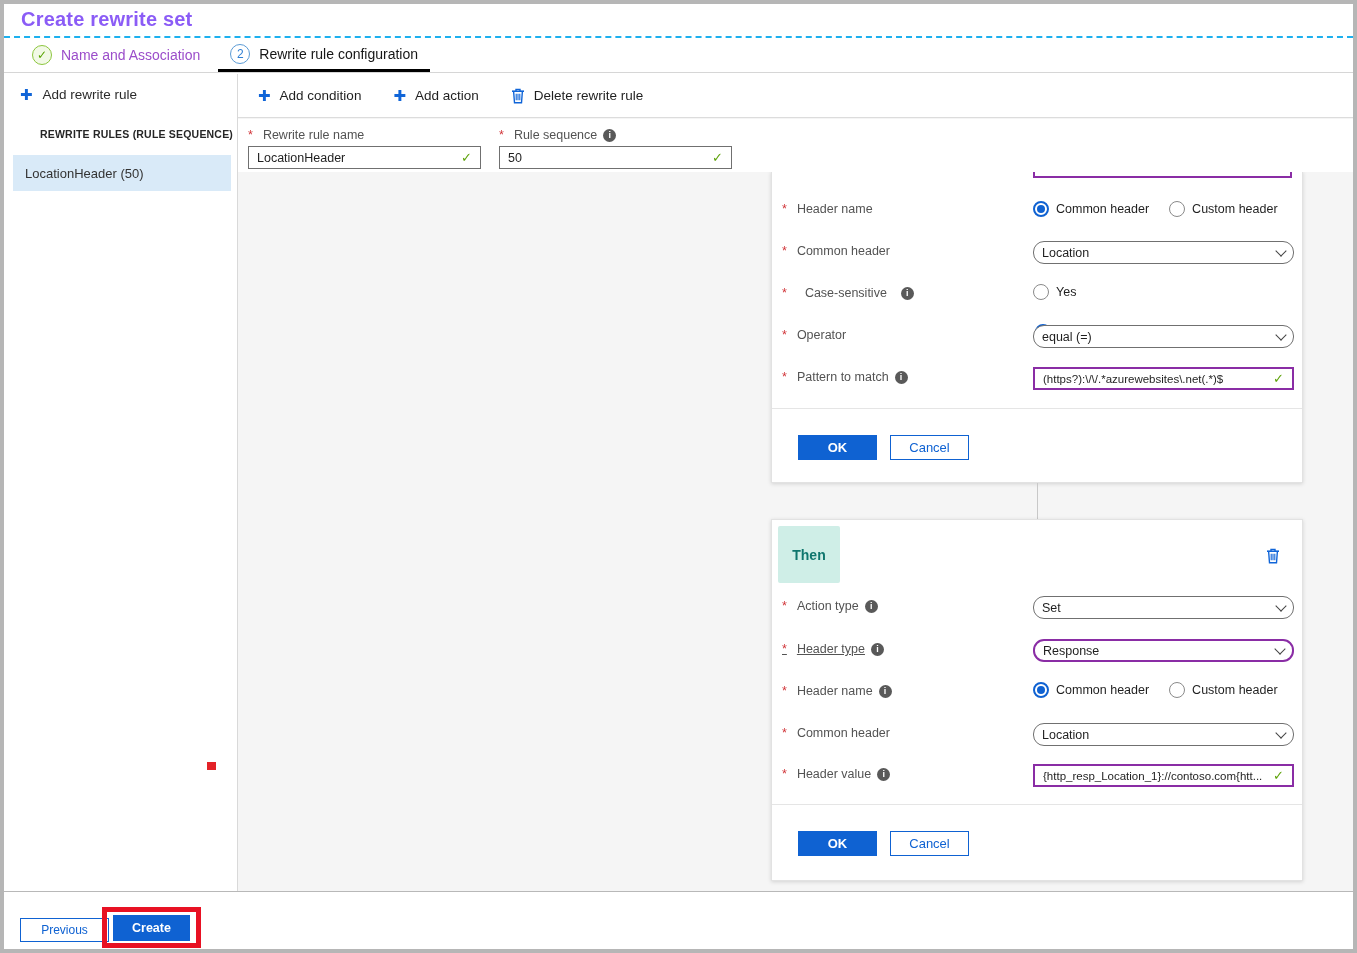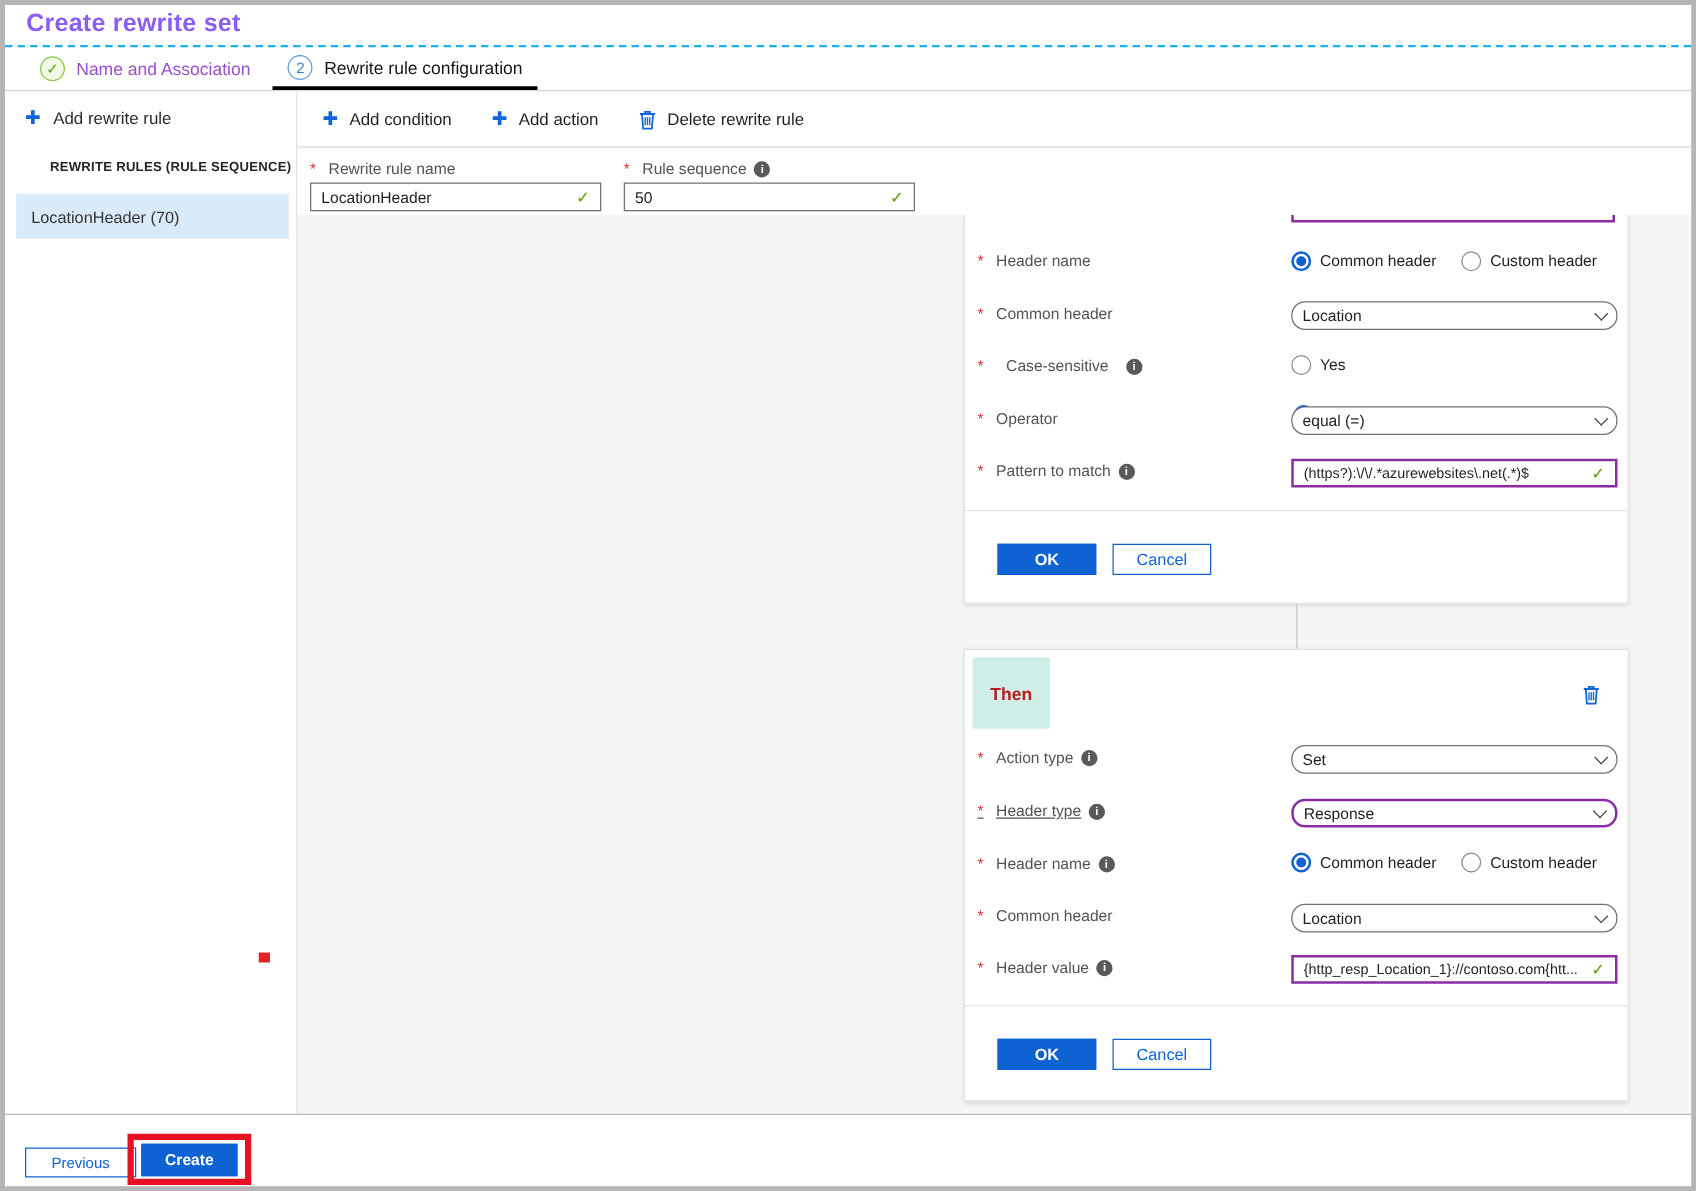--- a/index.html
+++ b/index.html
@@ -63,21 +63,21 @@
   .ropt{display:flex;align-items:center;gap:7px;font-size:12.5px;color:#1f1f1f;cursor:pointer;}
   .radio{width:16px;height:16px;border-radius:50%;border:1px solid #8a8a8a;background:#fff;box-sizing:border-box;flex:none;}
   .radio.sel{border:2px solid #0f62d2;position:relative;}
   .radio.sel::after{content:"";position:absolute;inset:2px;border-radius:50%;background:#0f62d2;}
   .cdivider{position:absolute;left:0;right:0;border-top:1px solid #e5e5e5;}
   .btn{display:flex;align-items:center;justify-content:center;font-size:13px;box-sizing:border-box;cursor:pointer;}
   .btn.primary{background:#0f62d2;border:1px solid #0f62d2;color:#fff;font-weight:700;}
   .btn.outline{background:#fff;border:1px solid #0f62d2;color:#0f62d2;}
   .conn{position:absolute;left:799px;top:311px;width:1px;height:37px;background:#c8c8c8;}
   .then-chip{position:absolute;left:6px;top:6px;width:62px;height:57px;background:#cfeee7;border-radius:2px;
-             display:flex;align-items:center;justify-content:center;font-size:14px;font-weight:700;color:#b91c1c;}
+             display:flex;align-items:center;justify-content:center;font-size:14px;font-weight:700;color:#0f766e;}
   .trash-btn{position:absolute;right:22px;top:28px;cursor:pointer;line-height:0;}
 
   .red-dot{position:absolute;left:207px;top:762px;width:9px;height:8px;background:#e32228;z-index:40;}
 
   .footer{position:absolute;left:4px;right:4px;top:891px;height:58px;background:#fff;border-top:1px solid #b8b8b8;box-sizing:border-box;}
   .btn-prev{position:absolute;left:16px;top:26px;width:89px;height:24px;font-size:12px;}
   .red-annot{position:absolute;left:98px;top:15px;width:99px;height:41px;border:5px solid #e81123;
              box-sizing:border-box;display:flex;align-items:center;justify-content:center;z-index:45;}
   .btn-create{width:77px;height:26px;font-size:12.5px;}
 </style>
@@ -106,21 +106,21 @@
 
   <div class="body">
 
     <aside class="sidebar">
       <div class="add-rule">
         <span class="plus">✚</span>
         <span>Add rewrite rule</span>
       </div>
       <div class="section-h">REWRITE RULES (RULE SEQUENCE)</div>
       <div class="rule-item">
-        <span>LocationHeader (70)</span>
+        <span>LocationHeader (50)</span>
       </div>
     </aside>
 
     <div class="main">
 
       <div class="toolbar">
         <div class="tbtn">
           <span class="plus">✚</span>
           <span>Add condition</span>
         </div>

